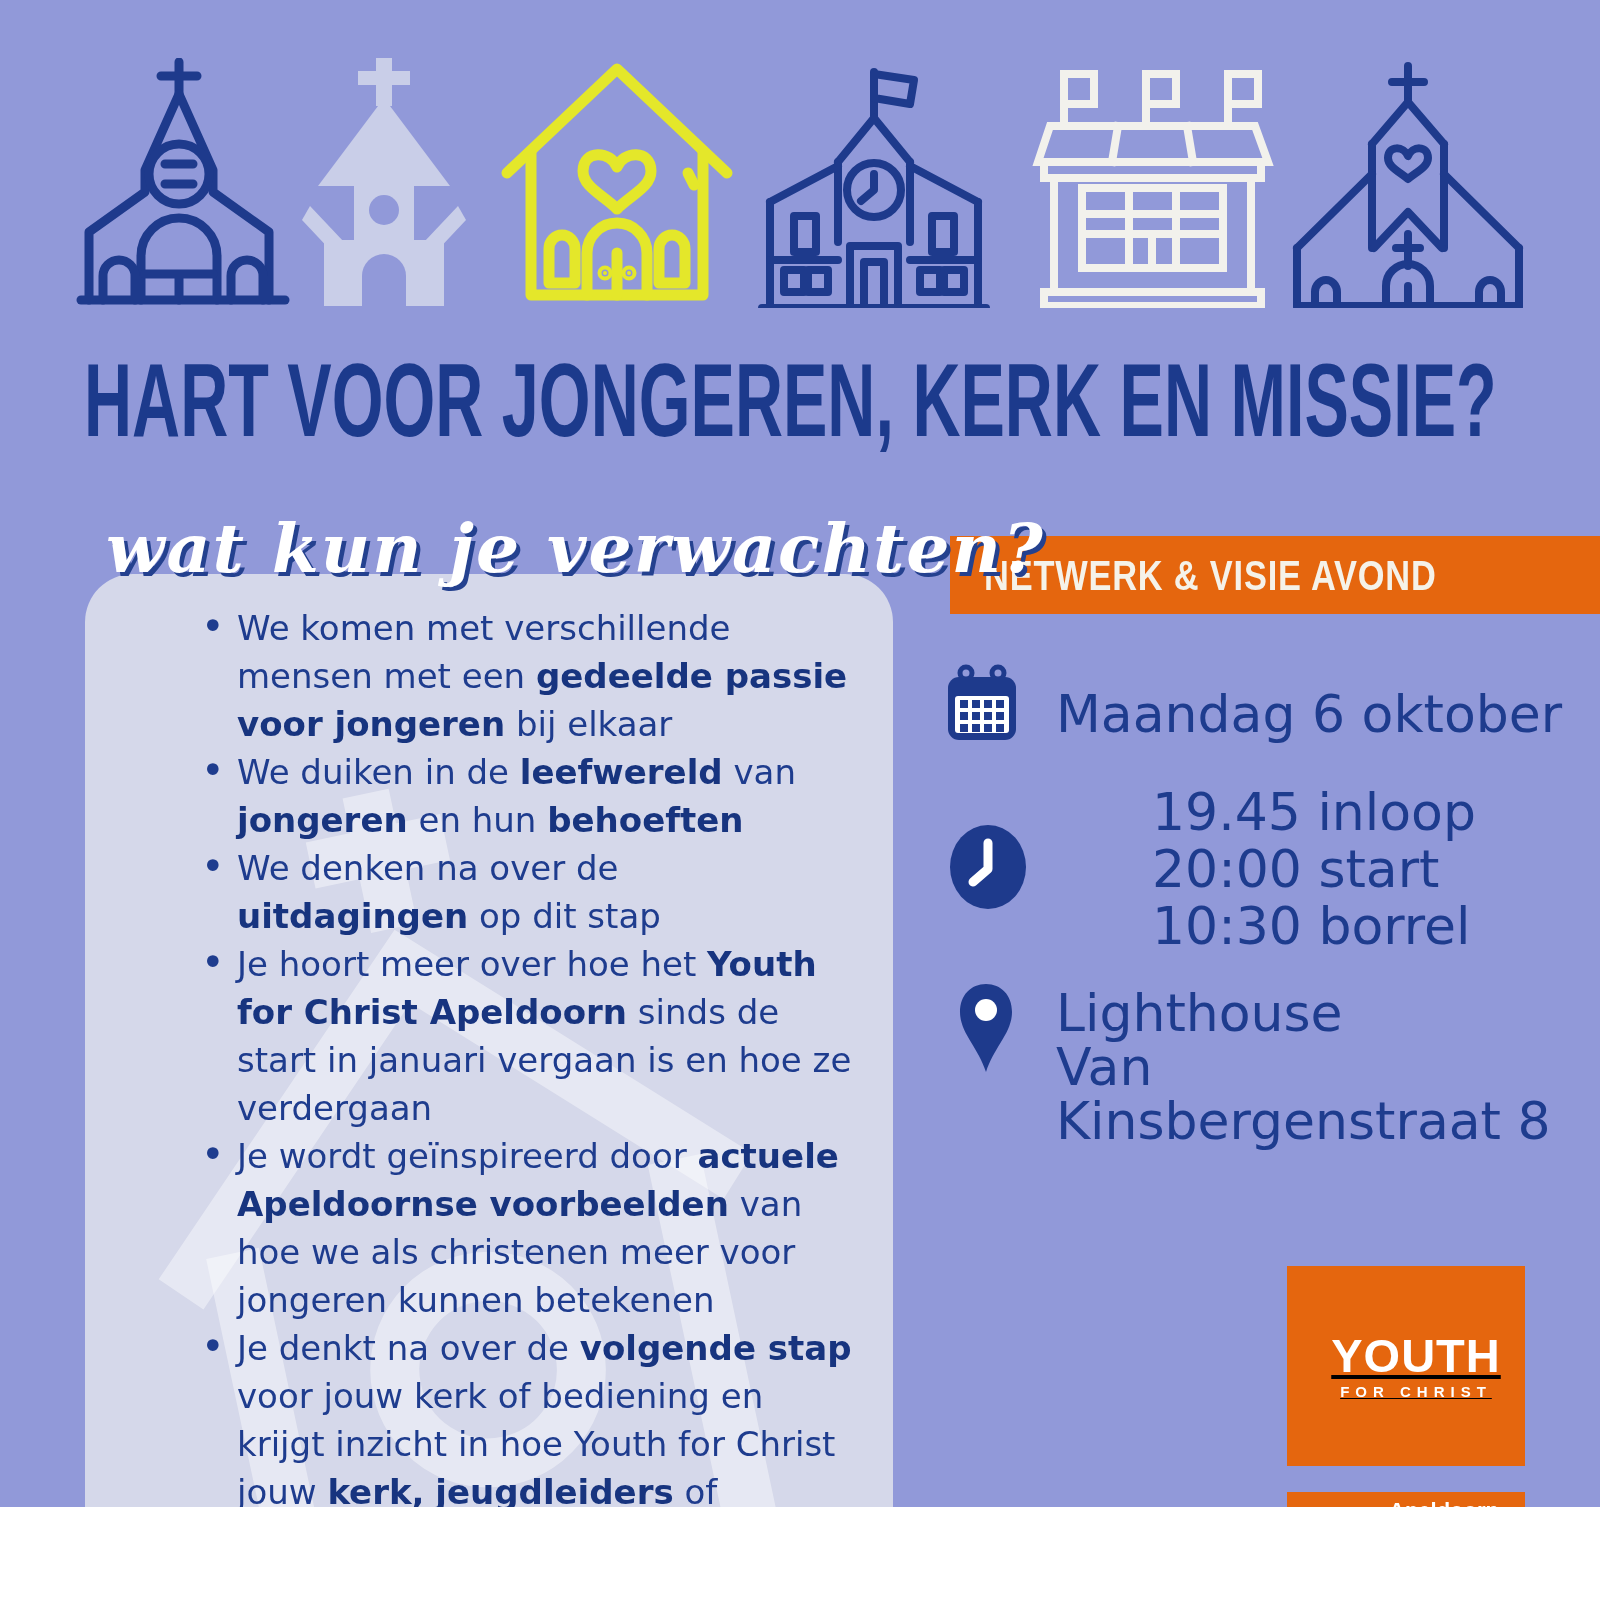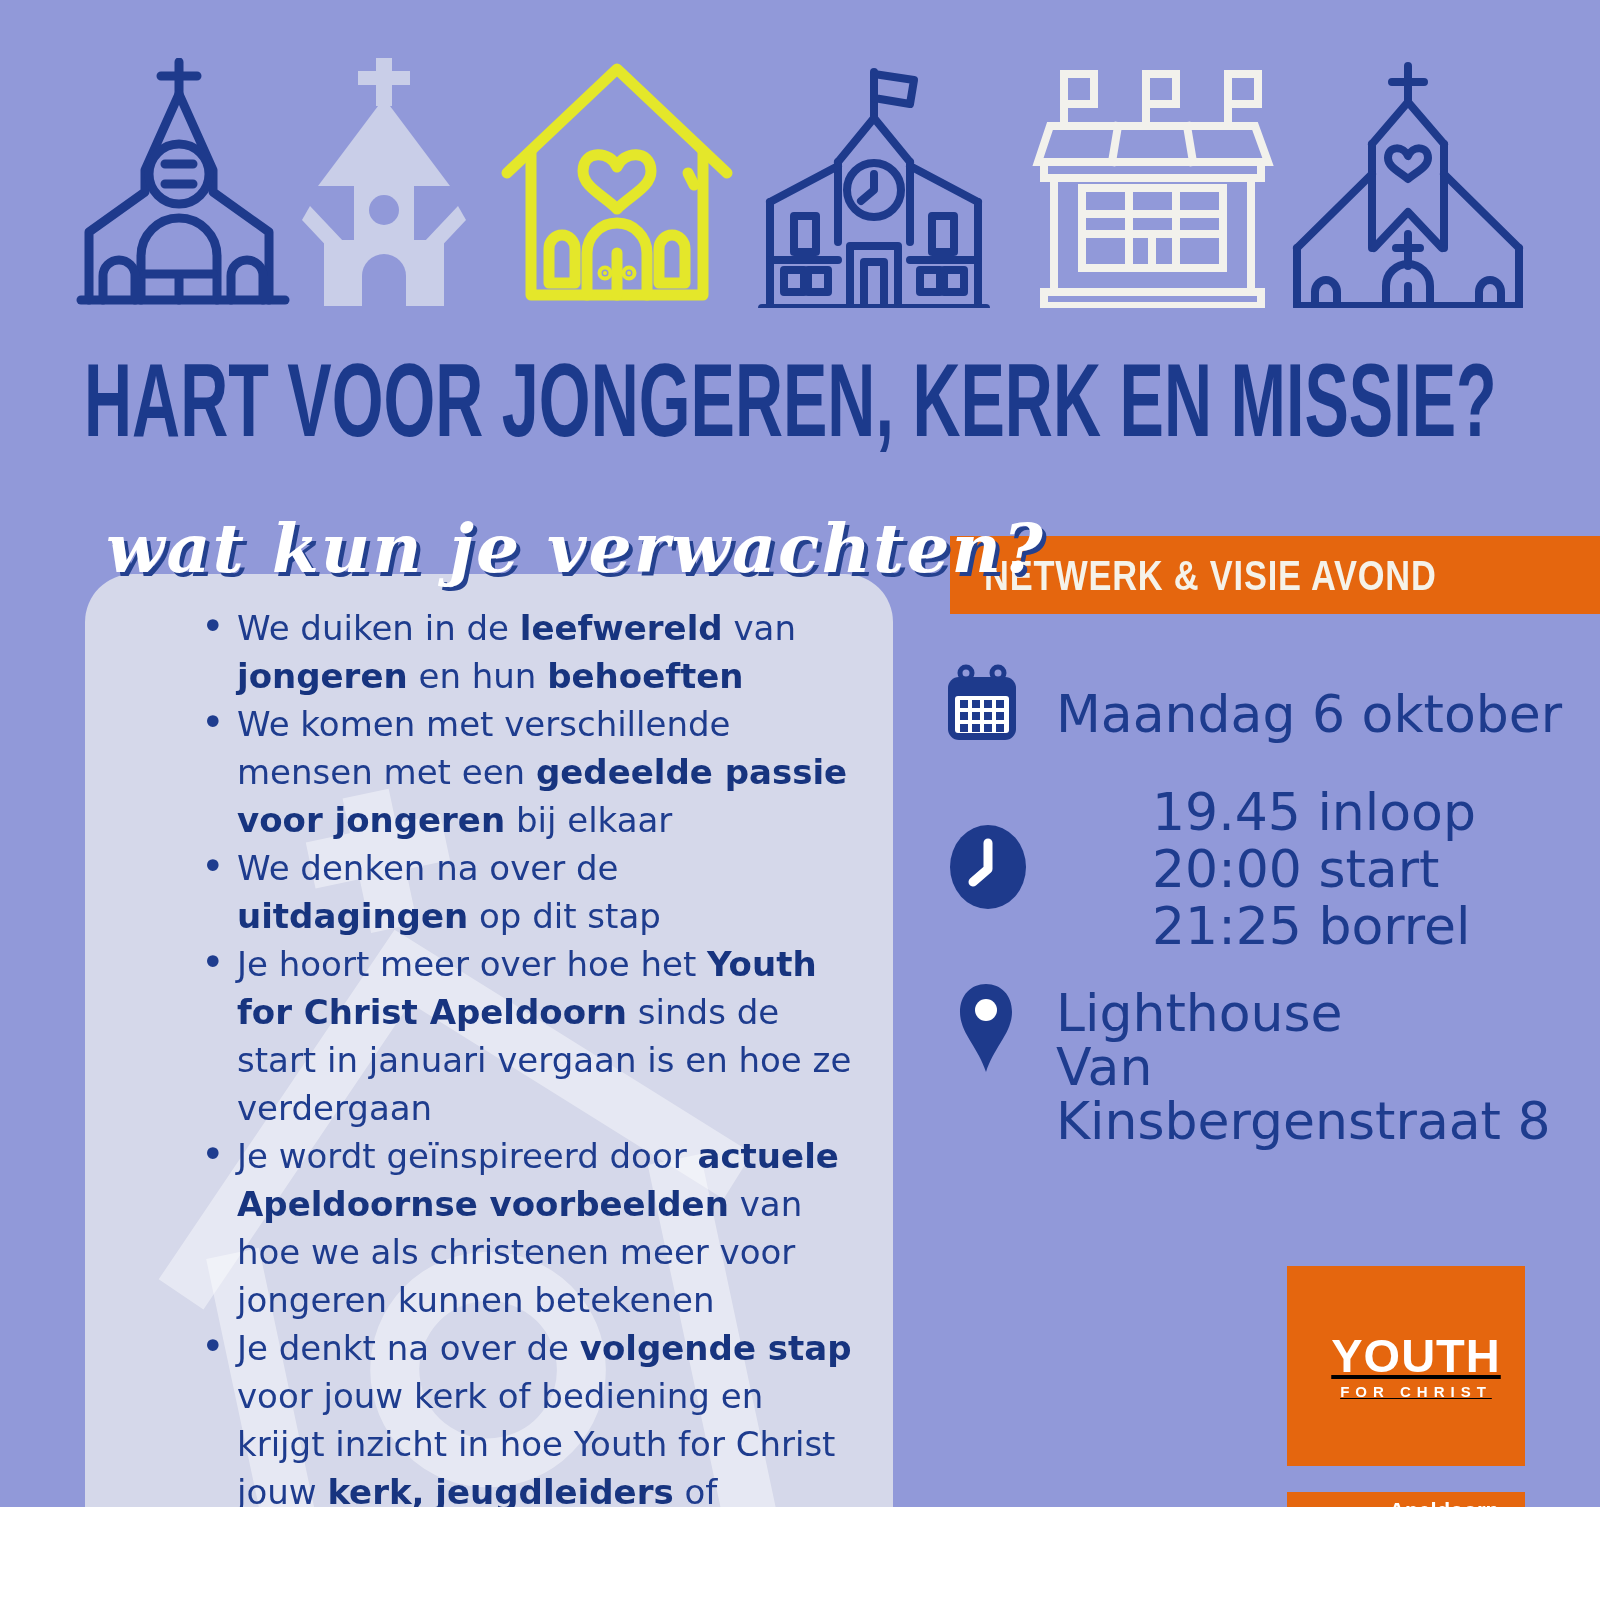--- a/index.html
+++ b/index.html
@@ -204,22 +204,22 @@
 
   <div class="panel">
     <svg class="watermark" viewBox="0 -140 820 1080" fill="none" stroke="rgba(255,255,255,0.42)">
       <path d="M400,100 V-40 M330,20 H470" stroke-width="48"></path>
       <path d="M110,420 L400,140 L690,420" stroke-width="55"></path>
       <path d="M170,390 V860 H630 V390" stroke-width="55"></path>
       <circle cx="400" cy="560" r="95" stroke-width="50"></circle>
       <path d="M320,940 V880 a80,80 0 0 1 160,0 V940" stroke-width="50"></path>
     </svg>
     <ul class="expectations">
+        <li><span>We komen met verschillende mensen met een </span><strong>gedeelde passie voor jongeren</strong><span> bij elkaar</span></li>
         <li><span>We duiken in de </span><strong>leefwereld</strong><span> van </span><strong>jongeren</strong><span> en hun </span><strong>behoeften</strong></li>
-        <li><span>We komen met verschillende mensen met een </span><strong>gedeelde passie voor jongeren</strong><span> bij elkaar</span></li>
         <li><span>We denken na over de </span><strong>uitdagingen</strong><span> op dit stap</span></li>
         <li><span>Je hoort meer over hoe het </span><strong>Youth for Christ Apeldoorn</strong><span> sinds de start in januari vergaan is en hoe ze verdergaan</span></li>
         <li><span>Je wordt geïnspireerd door </span><strong>actuele Apeldoornse voorbeelden</strong><span> van hoe we als christenen meer voor jongeren kunnen betekenen</span></li>
         <li><span>Je denkt na over de </span><strong>volgende stap</strong><span> voor jouw kerk of bediening en krijgt inzicht in hoe Youth for Christ jouw </span><strong>kerk,</strong><span> </span><strong>jeugdleiders</strong><span> of missionaire werkers kan </span><strong>ondersteunen</strong></li>
       </ul>
   </div>
 
   <div class="banner">
     <span>NETWERK &amp; VISIE AVOND</span>
   </div>
@@ -250,21 +250,21 @@
 
   <div class="clock-icon">
     <svg width="80" height="86" viewBox="0 0 80 86">
       <ellipse cx="40" cy="43" rx="38" ry="42" fill="#1E3A8C"></ellipse>
       <path d="M40,19 V45 L25,58" fill="none" stroke="#FFFFFF" stroke-width="9" stroke-linecap="round" stroke-linejoin="round"></path>
     </svg>
   </div>
   <div class="info-text time-lines">
     <span>19.45 inloop</span>
     <span>20:00 start</span>
-    <span>21:25 borrel</span>
+    <span>10:30 borrel</span>
   </div>
 
   <div class="pin-icon">
     <svg width="56" height="92" viewBox="0 0 56 92">
       <path d="M28,2 C13,2 2,13 2,30 c0,21 18,35 26,60 c8,-25 26,-39 26,-60 C54,13 43,2 28,2 z" fill="#1E3A8C"></path>
       <circle cx="28" cy="28" r="11" fill="#FFFFFF"></circle>
     </svg>
   </div>
   <div class="info-text loc-lines">
     <span>Lighthouse</span>

